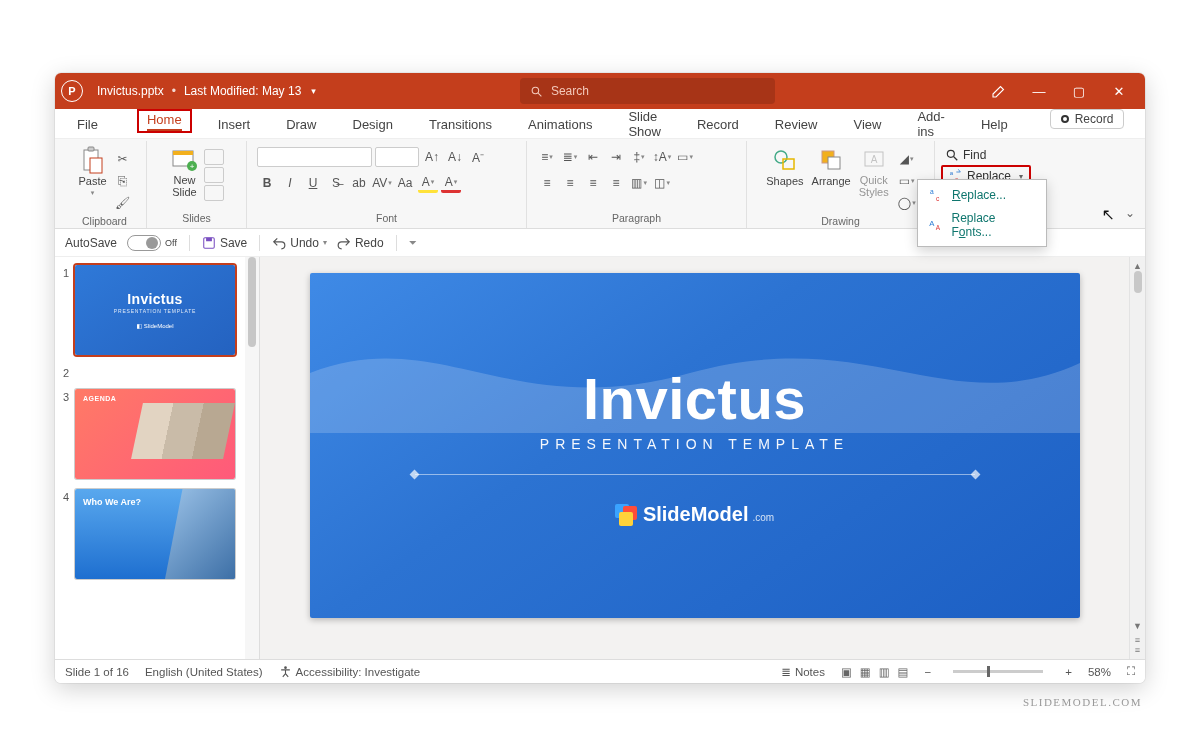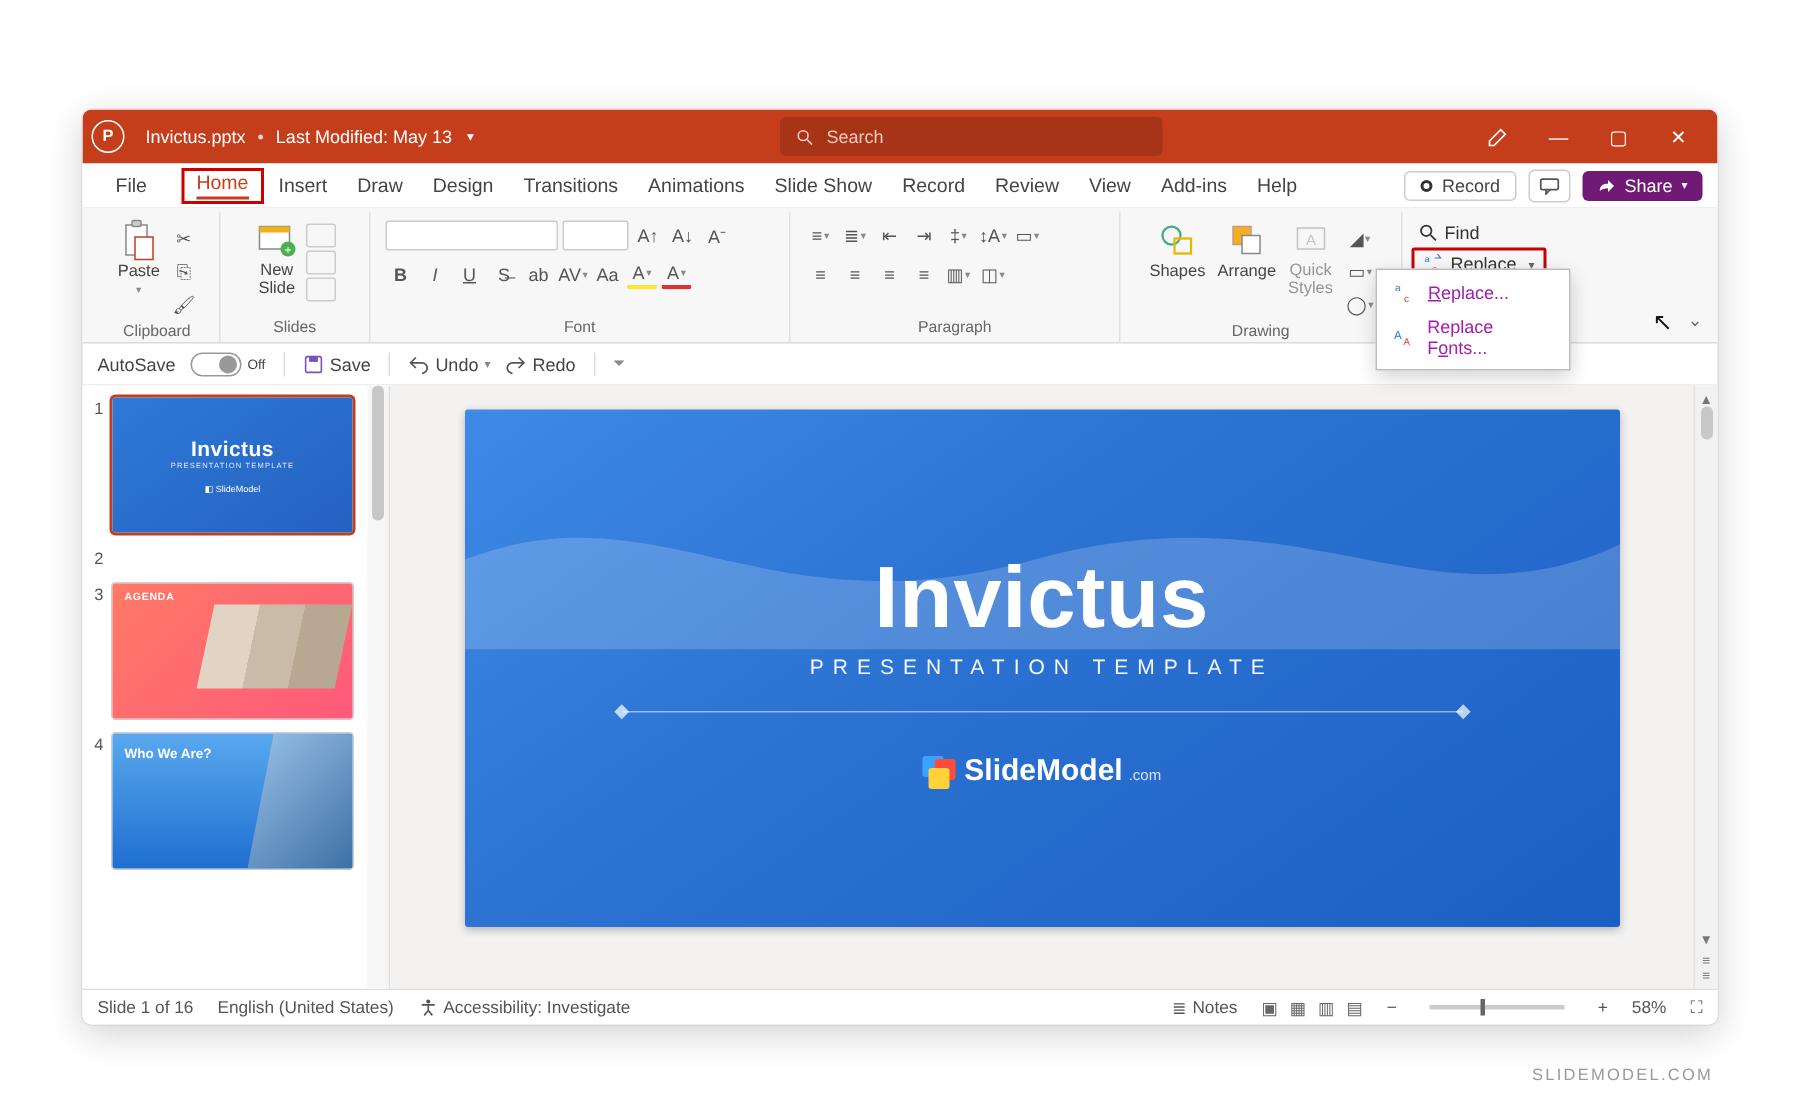--- a/index.html
+++ b/index.html
@@ -11,21 +11,21 @@
 .title-app-icon { width: 22px; height: 22px; border: 1.5px solid #fff; border-radius: 50%; display: flex; align-items: center; justify-content: center; margin-right: 14px; font-weight: bold; font-size: 11px; }
 .title-text { display: flex; align-items: center; gap: 8px; }
 .title-text .sep { opacity: .8; }
 .title-chevron { font-size: 9px; margin-left: 2px; }
 .searchbox { margin-left: auto; margin-right: auto; width: 255px; height: 26px; background: #a73417; border-radius: 4px; display: flex; align-items: center; padding: 0 10px; color: #f3c9bb; gap: 8px; }
 .title-actions { display: flex; gap: 0; align-items: center; }
 .title-btn { width: 40px; height: 36px; display: flex; align-items: center; justify-content: center; color: #fff; font-size: 13px; }
 .title-btn.brush svg { width: 18px; height: 18px; }
 
 
-.tabsrow { height: 30px; background: #fff; display: flex; align-items: center; padding: 0 10px 0 12px; border-bottom: 1px solid #eee; font-size: 13px; color: #444; gap: 0; }
+.tabsrow { height: 30px; background: #fff; display: flex; align-items: flex-start; padding: 0 10px 0 12px; border-bottom: 1px solid #eee; font-size: 13px; color: #444; gap: 16px; }
 .tab-item { padding: 0 10px; height: 30px; display:flex; align-items:center; cursor: pointer; }
 .tab-home-box { border: 2px solid #c00; padding: 0 8px; height: 24px; display: flex; align-items: center; margin-left: 13px; }
 .tab-home-inner { border-bottom: 2px solid #c43e1c; padding-bottom: 2px; font-weight: 500; color: #c43e1c; }
 .tabsrow .spacer { flex: 1; }
 .rec-btn { border: 1px solid #ccc; border-radius: 4px; padding: 2px 10px; display: flex; align-items: center; gap: 6px; font-size: 12px; }
 .rec-dot { width: 8px; height: 8px; border-radius: 50%; border: 2px solid #333; }
 .comment-btn { border: 1px solid #ccc; border-radius: 4px; width: 28px; height: 22px; display:flex; align-items:center; justify-content:center; margin-left: 8px; }
 .share-btn { background: #701a75; color: #fff; border-radius: 4px; padding: 3px 10px; display:flex; align-items:center; gap:6px; margin-left: 8px; font-size: 12px; }
 
 
@@ -41,21 +41,21 @@
 .font-row { display:flex; gap:3px; align-items:center; }
 .font-sel { width: 115px; height: 20px; border:1px solid #ccc; background:#fff; border-radius:2px; }
 .size-sel { width: 44px; height: 20px; border:1px solid #ccc; background:#fff; border-radius:2px;}
 .ib { width: 20px; height:20px; display:flex; align-items:center; justify-content:center; font-size:12px; color:#555; border-radius:2px; }
 .ib.dd::after { content:"▾"; font-size:7px; margin-left:1px; color:#888; }
 .editing-box { position: relative; }
 .find-row { display:flex; align-items:center; gap:4px; font-size:12px; color:#333; padding: 1px 4px; }
 .replace-row { border: 2px solid #c00; border-radius: 2px; padding: 1px 6px 1px 4px; display:flex; align-items:center; gap:4px; font-size:12px; cursor:pointer; }
 .replace-ico { width:16px; height:16px; }
 .dropdown-menu { position: absolute; top: 38px; right: -10px; background:#fff; border:1px solid #bbb; box-shadow: 0 4px 12px rgba(0,0,0,0.18); width: 130px; z-index: 50; padding: 3px 0; }
-.dd-item { display:flex; align-items:center; gap:8px; padding: 4px 10px; font-size:12px; color:#a21caf; }
+.dd-item { display:flex; align-items:center; gap:8px; padding: 4px 10px; font-size:12px; color:#0f766e; }
 .dd-item u { text-decoration: underline; }
 .dd-item .micon { width:16px; height:16px; }
 .ribbon-chevron { position:absolute; right:10px; bottom:8px; font-size:12px; color:#666; }
 .cursor-img { position:absolute; right: 30px; top: 66px; font-size: 16px; z-index:60; color:#111; }
 
 
 .qat { height: 28px; display:flex; align-items:center; padding: 0 10px; gap: 10px; font-size:12px; border-bottom:1px solid #eee; color:#444; }
 .qat .toggle { width: 34px; height:16px; border:1px solid #999; border-radius:8px; position:relative; background:#fff;}
 .qat .toggle::after { content:""; position:absolute; right:2px; top:1px; width:12px; height:12px; border-radius:50%; background:#999; }
 .qat .sep { width:1px; height:16px; background:#ddd; margin:0 2px; }
@@ -105,21 +105,21 @@
 .canvas-scroll .arrow { font-size:9px; color:#777; }
 
 
 .statusbar { height: 24px; border-top:1px solid #ddd; background:#fff; display:flex; align-items:center; padding:0 10px; font-size:11.5px; color:#555; gap:16px; }
 .statusbar .spacer { flex:1; }
 .status-ico { display:flex; align-items:center; gap:4px; }
 .view-btns { display:flex; gap:8px; align-items:center; color:#666; }
 .zoom-slider { width:90px; height:3px; background:#ccc; position:relative; margin:0 6px; }
 .zoom-slider::after { content:""; position:absolute; left:38%; top:-4px; width:3px; height:11px; background:#666; }
 
-.watermark { position:absolute; right: 58px; bottom: 20px; font-size: 11px; letter-spacing: 1.5px; color:#999; }
+.watermark { position:absolute; right: 58px; bottom: 35px; font-size: 11px; letter-spacing: 1.5px; color:#999;font-family:Liberation Serif, serif; }
 
 svg { display:block; }
 </style>
 </head>
 <body>
 
 <div class="app-window">
 
   <div class="titlebar">
     <div class="title-app-icon">P</div>

